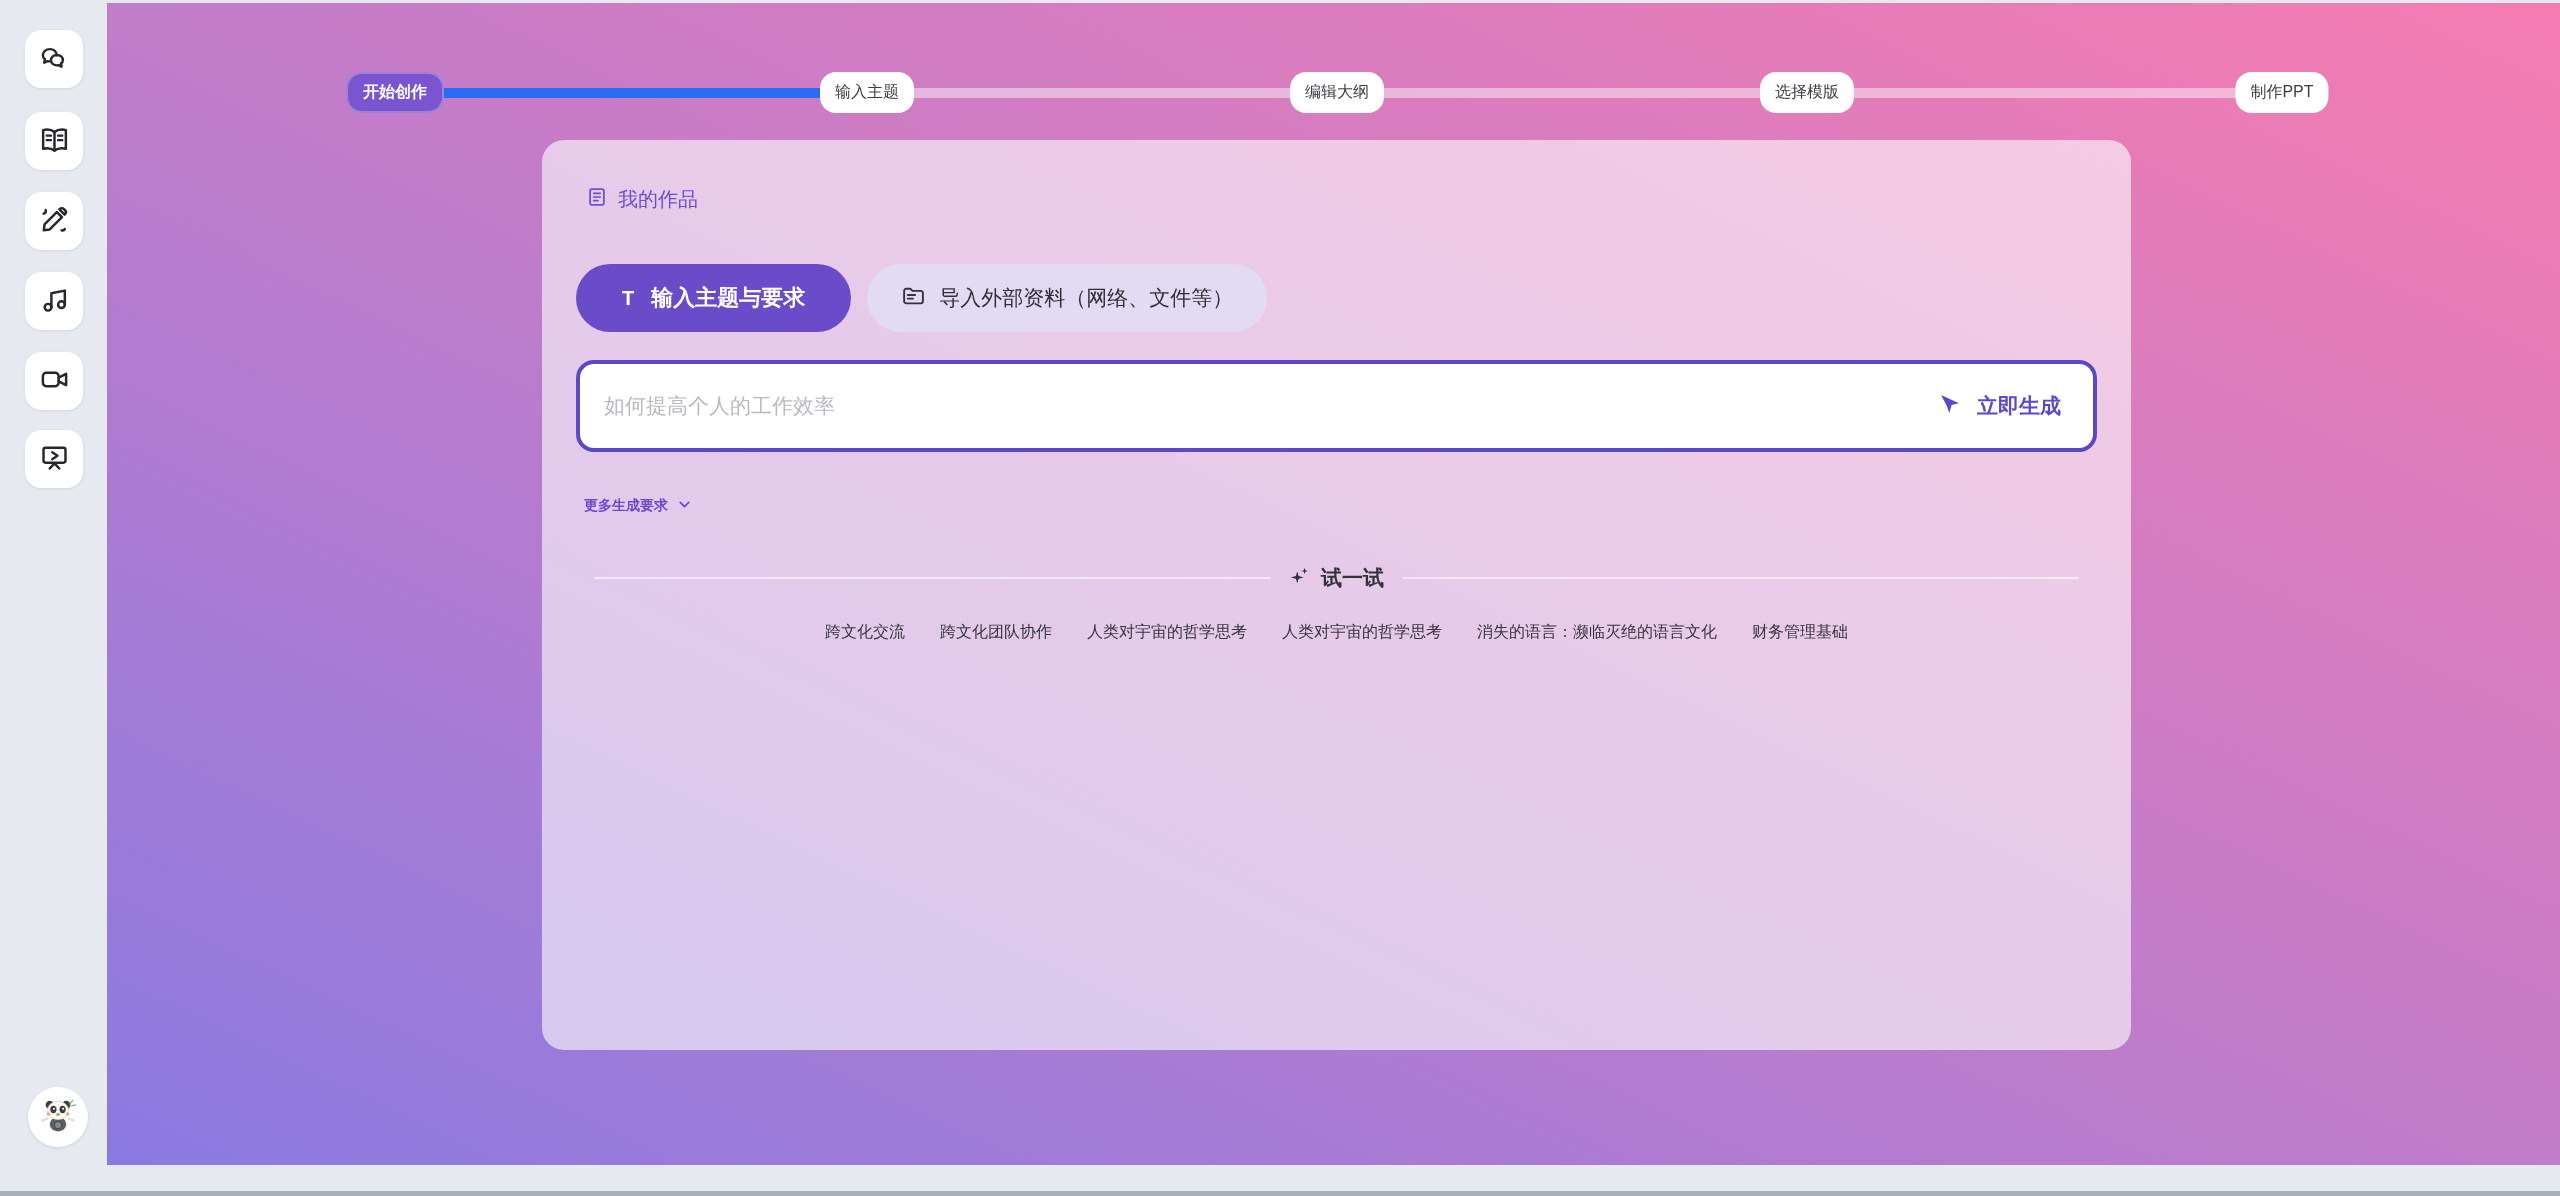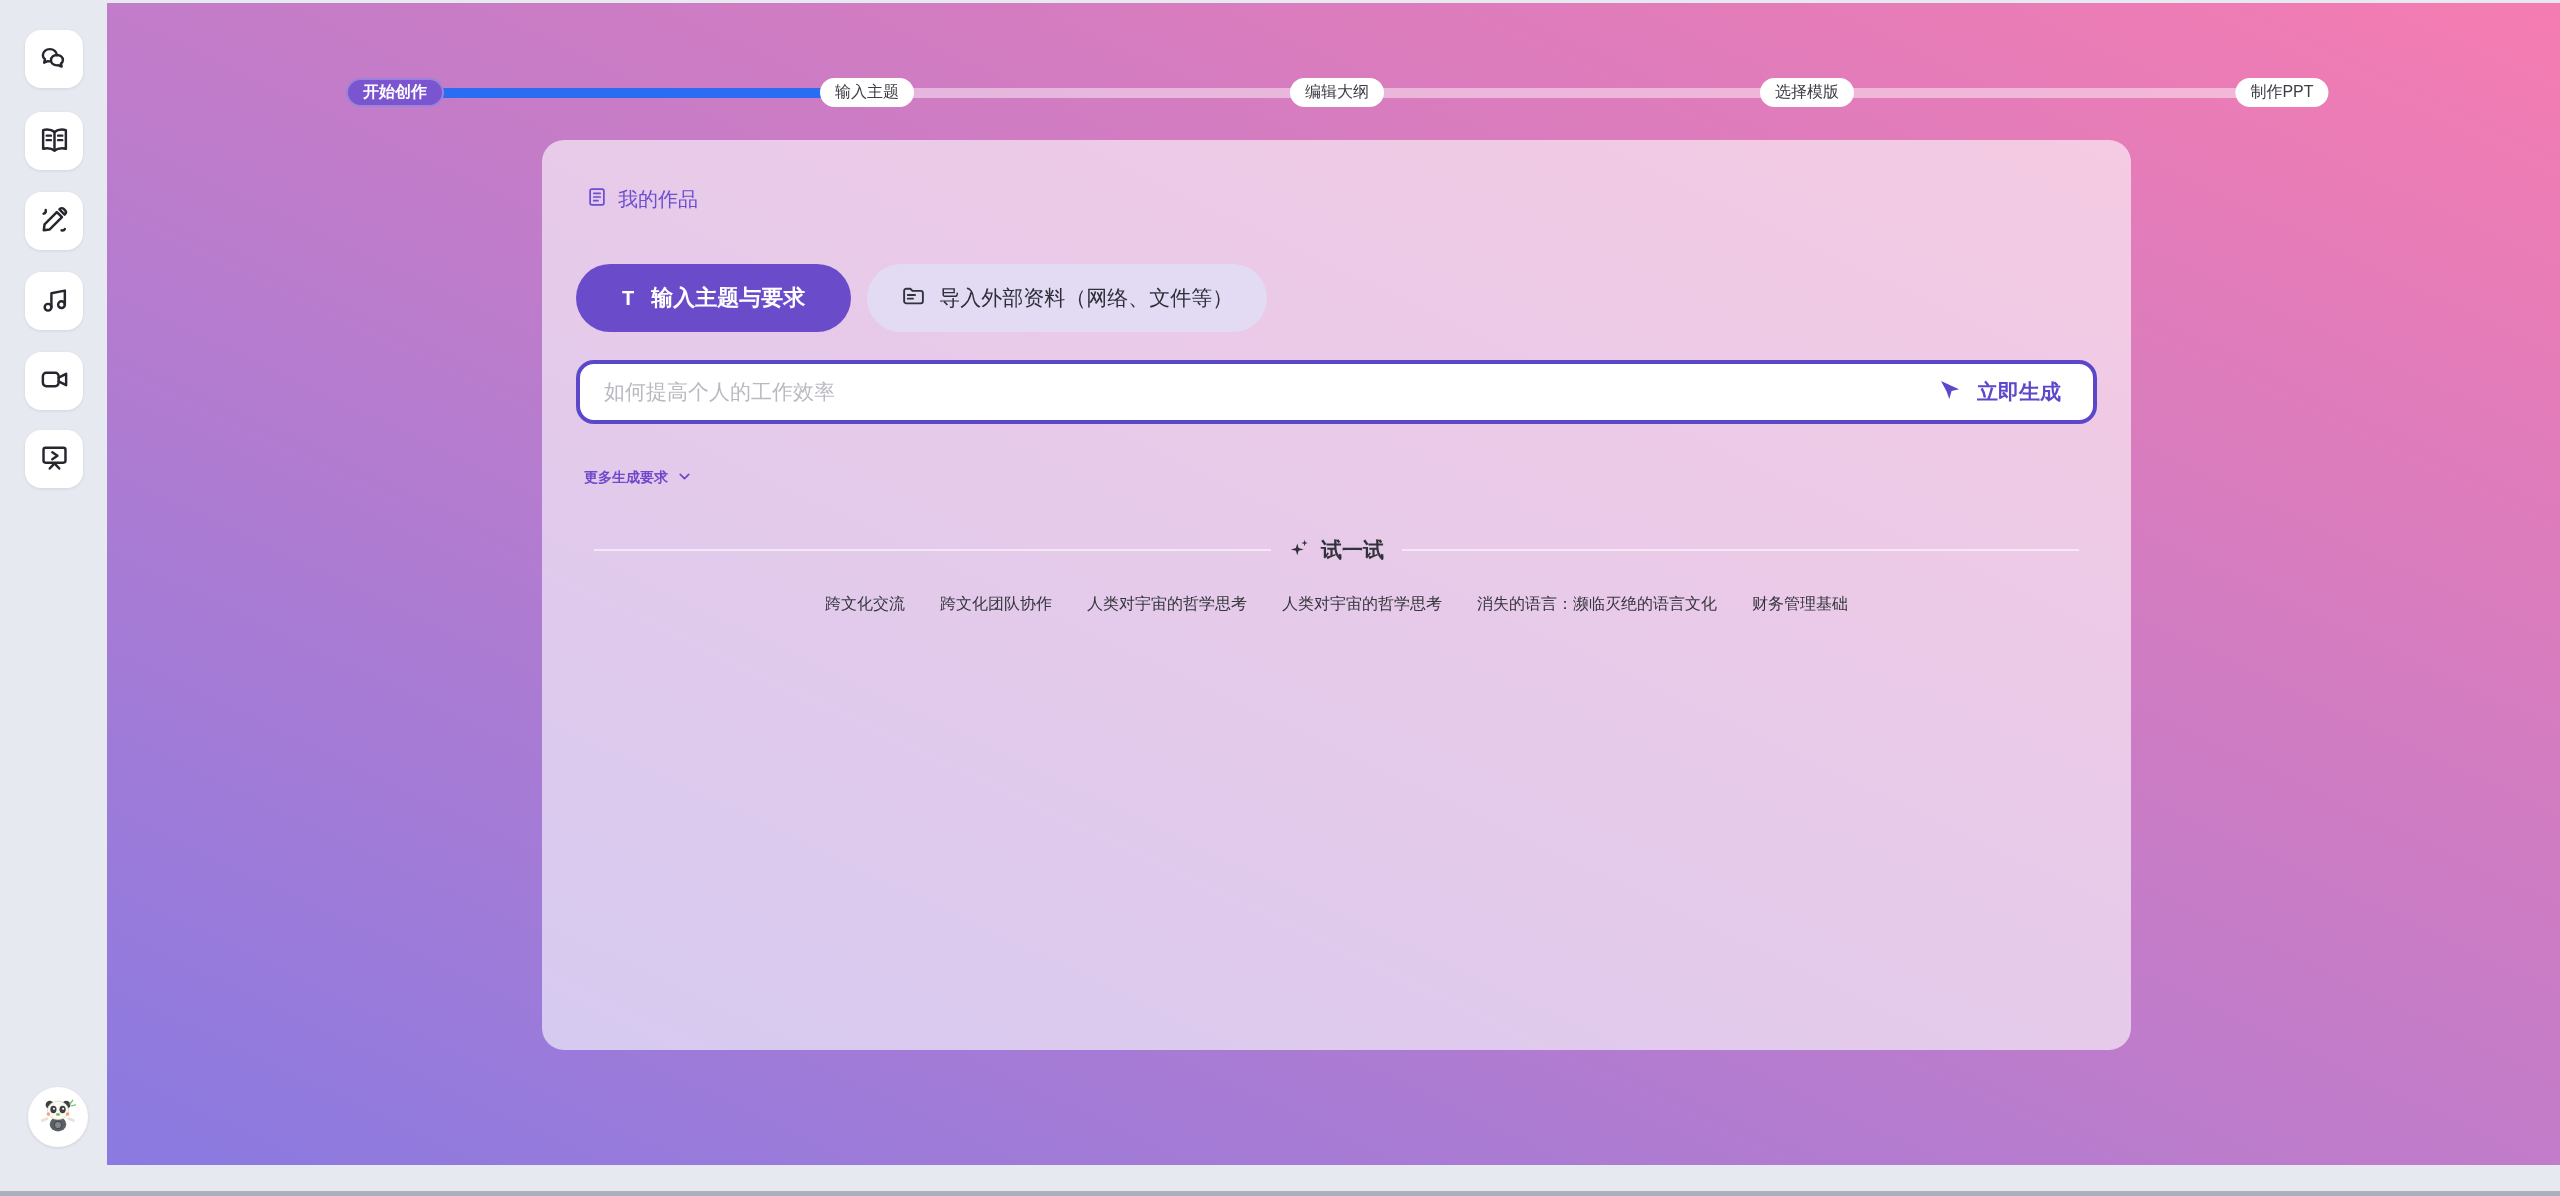--- a/index.html
+++ b/index.html
@@ -17,38 +17,38 @@
     display:flex;align-items:center;justify-content:center;box-shadow:0 1px 3px rgba(40,40,60,.10);cursor:pointer}
   .side-btn svg{width:31px;height:31px;stroke:#26262e;fill:none;stroke-width:1.9;stroke-linecap:round;stroke-linejoin:round}
   .avatar{position:absolute;left:28px;top:1087px;width:60px;height:60px;border-radius:50%;background:#fff;
     display:flex;align-items:center;justify-content:center;cursor:pointer;box-shadow:0 1px 3px rgba(40,40,60,.12)}
 
   
   .stepper{position:absolute;left:0;top:0;width:100%}
   .track{position:absolute;top:85px;height:10px;border-radius:5px}
   .track-light{left:288px;width:1887px;background:rgba(255,255,255,.45)}
   .track-blue{left:288px;width:472px;background:#2a6cf2}
-  .step-pill{position:absolute;top:75px;transform:translateX(-50%);height:29px;border-radius:16px;
+  .step-pill{position:absolute;top:69px;transform:translateX(-50%);height:41px;border-radius:16px;
     display:flex;align-items:center;padding:0 15px;font-size:16px;white-space:nowrap;cursor:pointer}
   .step-active{background:#7b55cf;color:#fff;font-weight:bold;border:2px solid #9d82dc}
   .step-todo{background:#fff;color:#3d3d47}
 
   
   .card{position:absolute;left:435px;top:137px;width:1589px;height:910px;border-radius:22px;
     background:rgba(255,255,255,.60);padding:44px 34px}
   .works{display:inline-flex;align-items:center;gap:10px;color:#6a4fd0;font-size:20px;margin:2px 0 51px 10px;cursor:pointer}
   .works svg{width:22px;height:22px;stroke:#6a4fd0;fill:none;stroke-width:1.9;stroke-linecap:round;stroke-linejoin:round}
   .tabs{display:flex;gap:16px;margin-bottom:28px}
   .tab{height:68px;border-radius:34px;display:flex;align-items:center;cursor:pointer}
   .tab-active{background:#6a4cca;color:#fff;gap:17px;padding:0 46px;font-size:22px;font-weight:bold}
   .tab-active .t-glyph{font-size:20px;font-weight:bold}
   .tab-plain{background:rgba(226,221,246,.85);color:#2f2f38;gap:13px;padding:9px 34px;font-size:21px}
   .tab-plain svg{width:25px;height:25px;stroke:#33333b;fill:none;stroke-width:1.8;stroke-linecap:round;stroke-linejoin:round}
 
-  .input-box{height:64px;border:4px solid #5a48c8;border-radius:18px;background:#fff;
+  .input-box{height:92px;border:4px solid #5a48c8;border-radius:18px;background:#fff;
     display:flex;align-items:center;padding:0 32px 0 24px;margin-bottom:44px}
   .input-box input{flex:1;border:none;outline:none;font-size:21px;color:#333;background:transparent;
     font-family:"Liberation Sans",sans-serif}
   .input-box input::placeholder{color:#b9b9c2}
   .generate{display:flex;align-items:center;gap:15px;color:#5c48ca;font-size:21px;font-weight:bold;cursor:pointer}
   .generate svg{width:24px;height:24px;fill:#5c48ca}
 
   .more-row{margin:0 0 48px 8px}
   .more{display:inline-flex;align-items:center;gap:8px;color:#7148cc;font-size:14px;font-weight:bold;cursor:pointer}
   .more svg{width:17px;height:17px;stroke:#7148cc;fill:none;stroke-width:2.4;stroke-linecap:round;stroke-linejoin:round}

